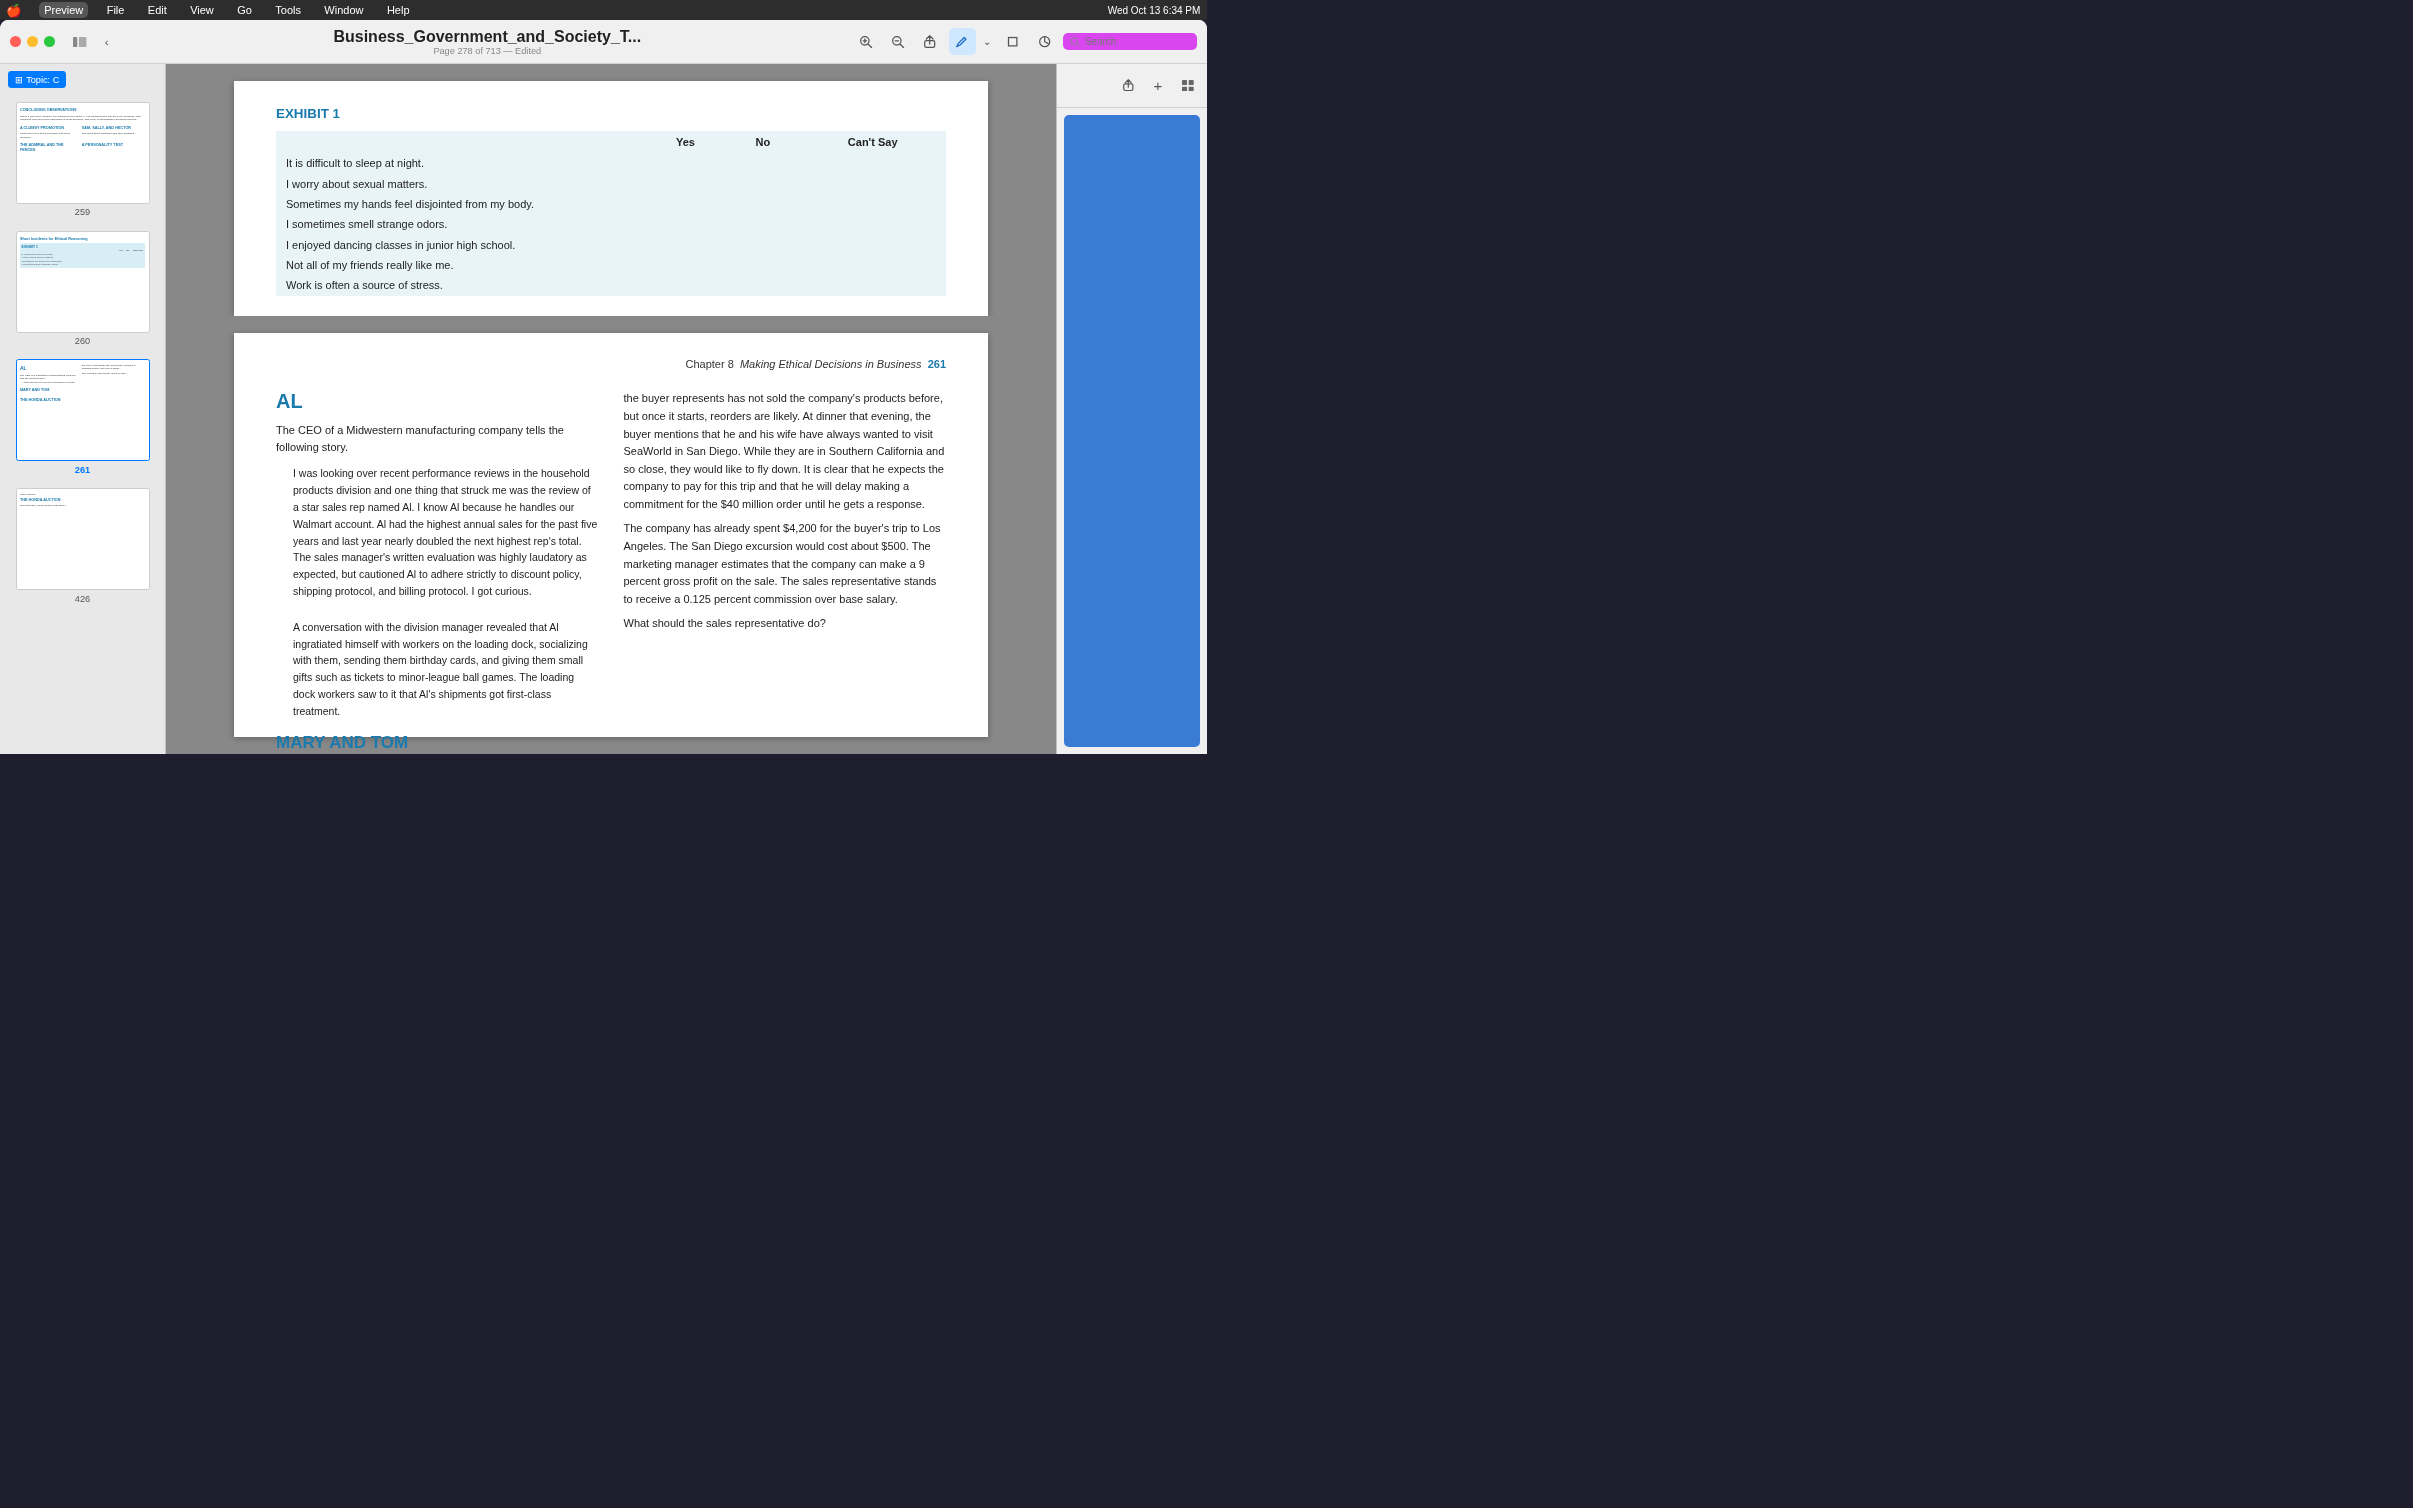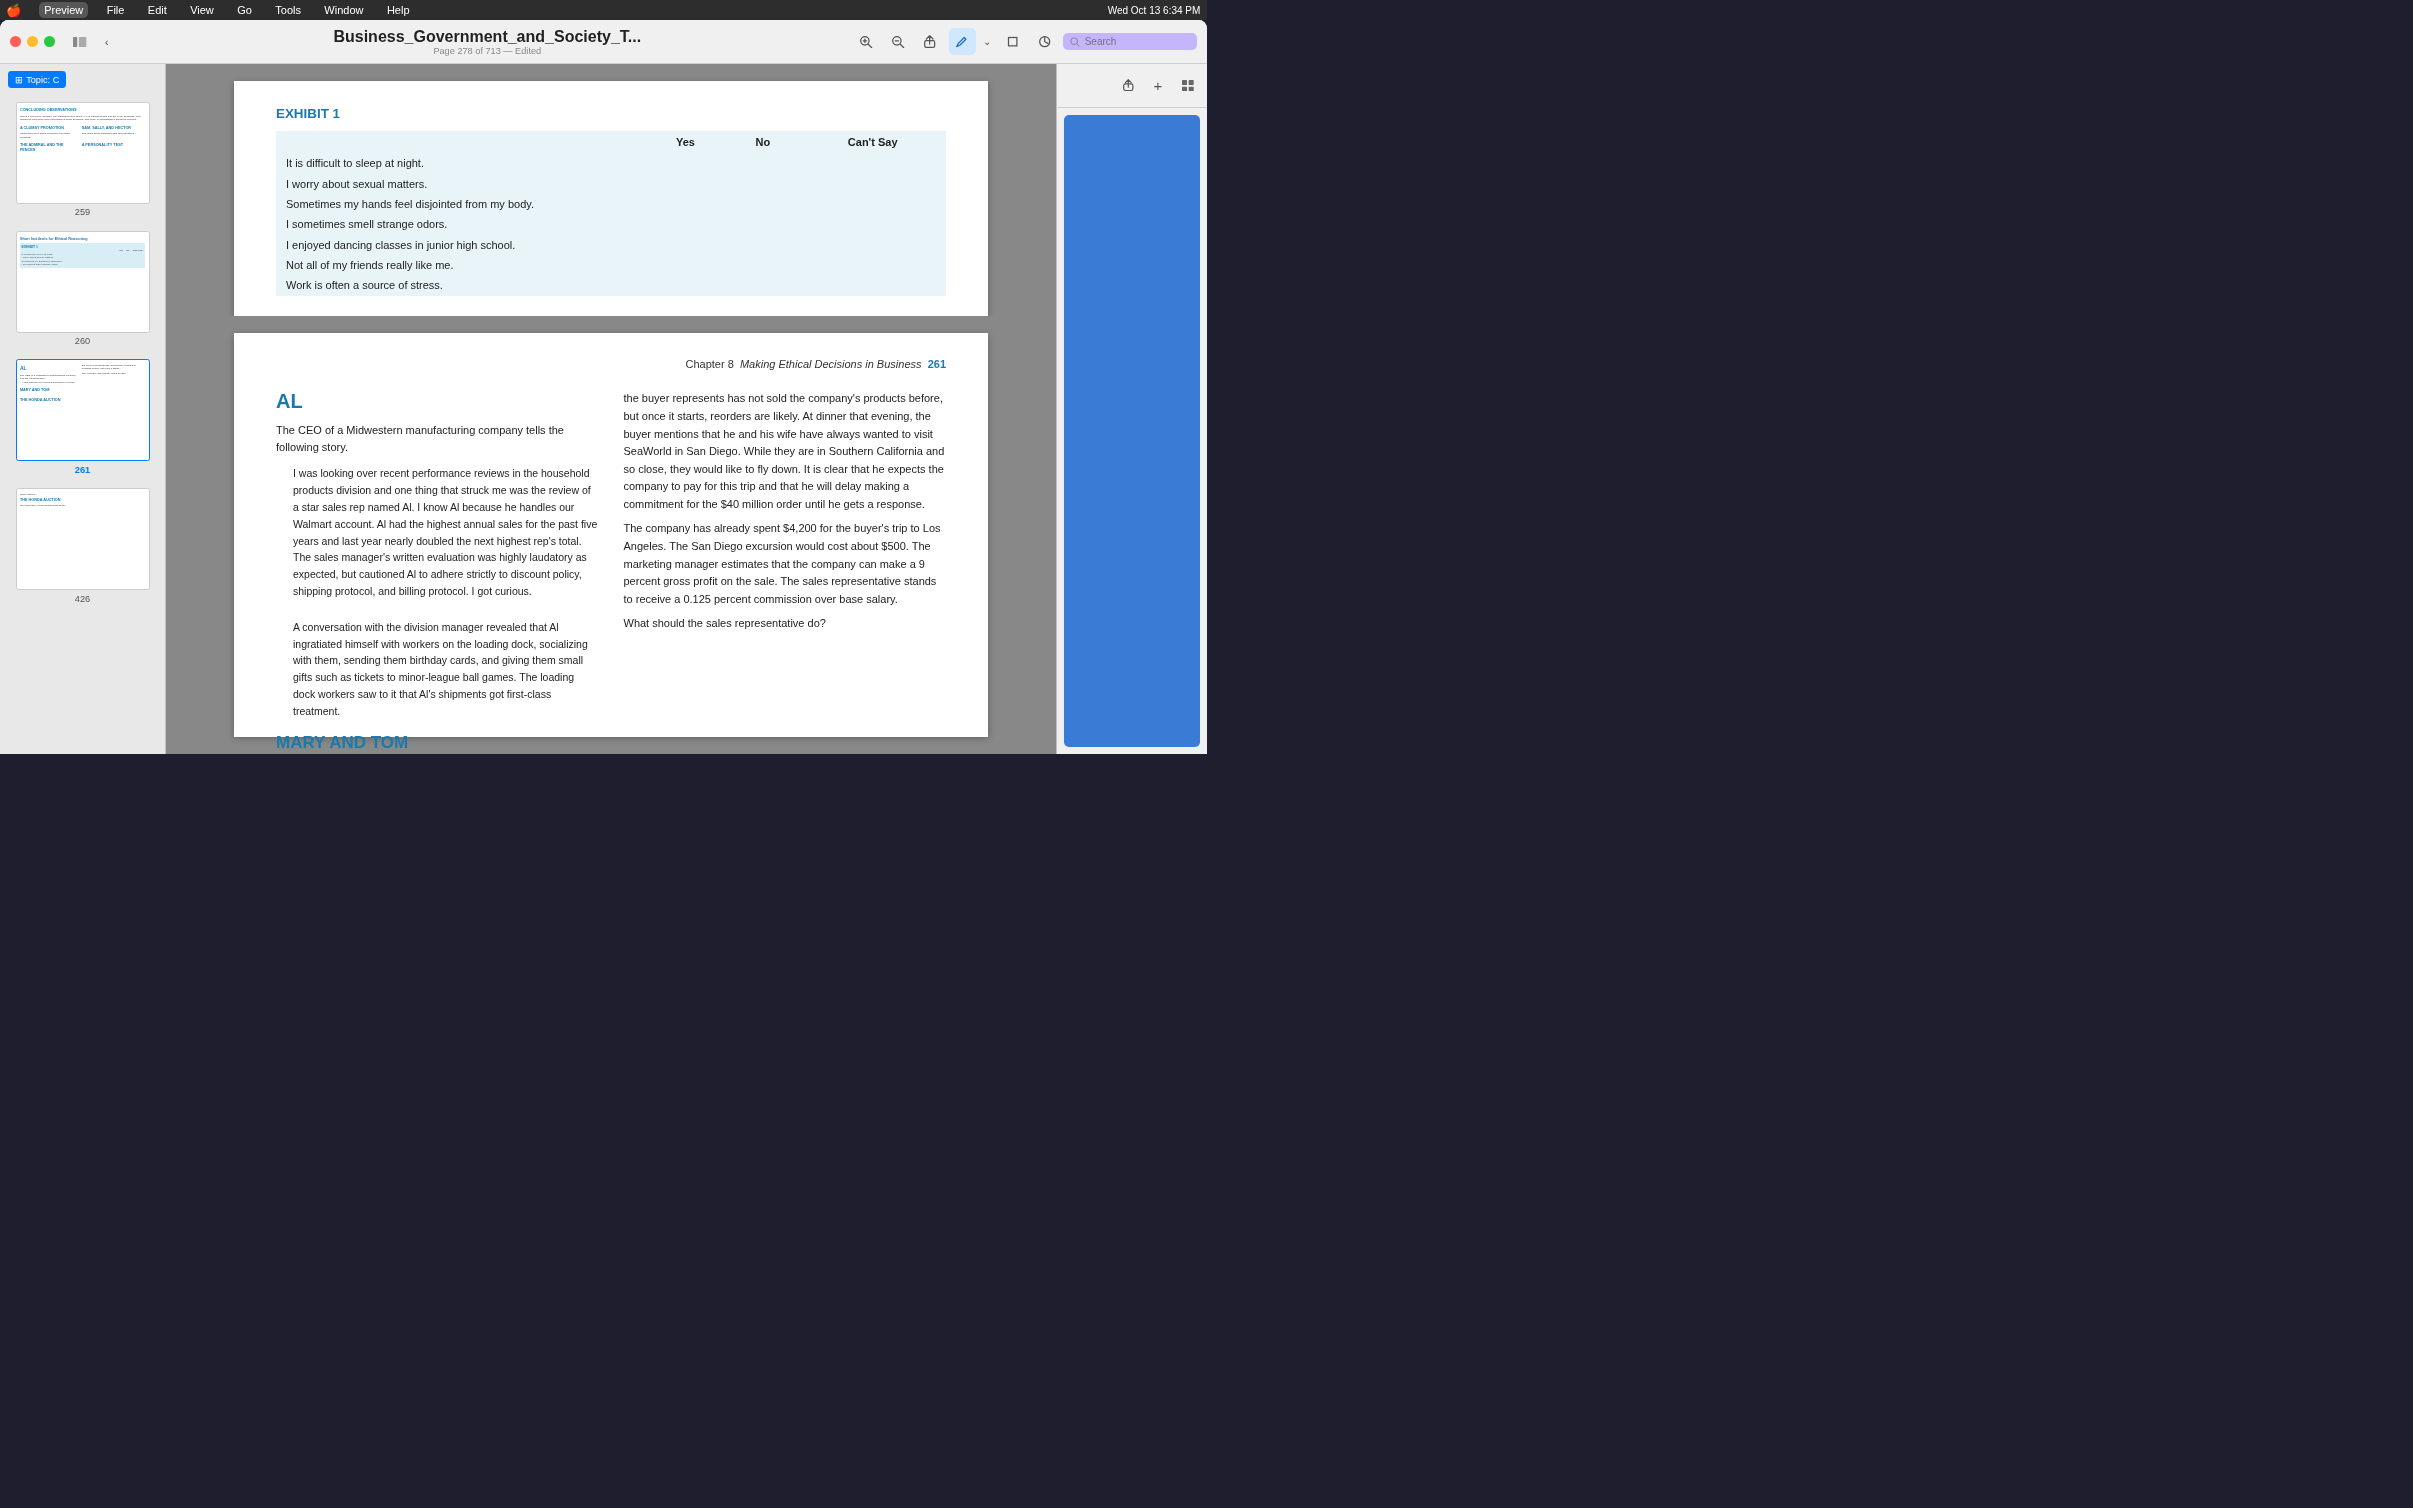--- a/index.html
+++ b/index.html
@@ -126,21 +126,21 @@
       border-radius: 5px;
       cursor: pointer;
       color: #444;
       font-size: 13.4px;
     }
     .tb-icon.active { background: #d0e8ff; color: #0070f3; }
 
     .search-bar {
       display: flex;
       align-items: center;
-      background: #c4b5fd;
+      background: #d946ef;
       border-radius: 5px;
       padding: 3.4px 6.7px;
       gap: 5px;
       width: 134px;
     }
     .search-bar input {
       background: transparent;
       border: none;
       outline: none;
       font-size: 10px;

